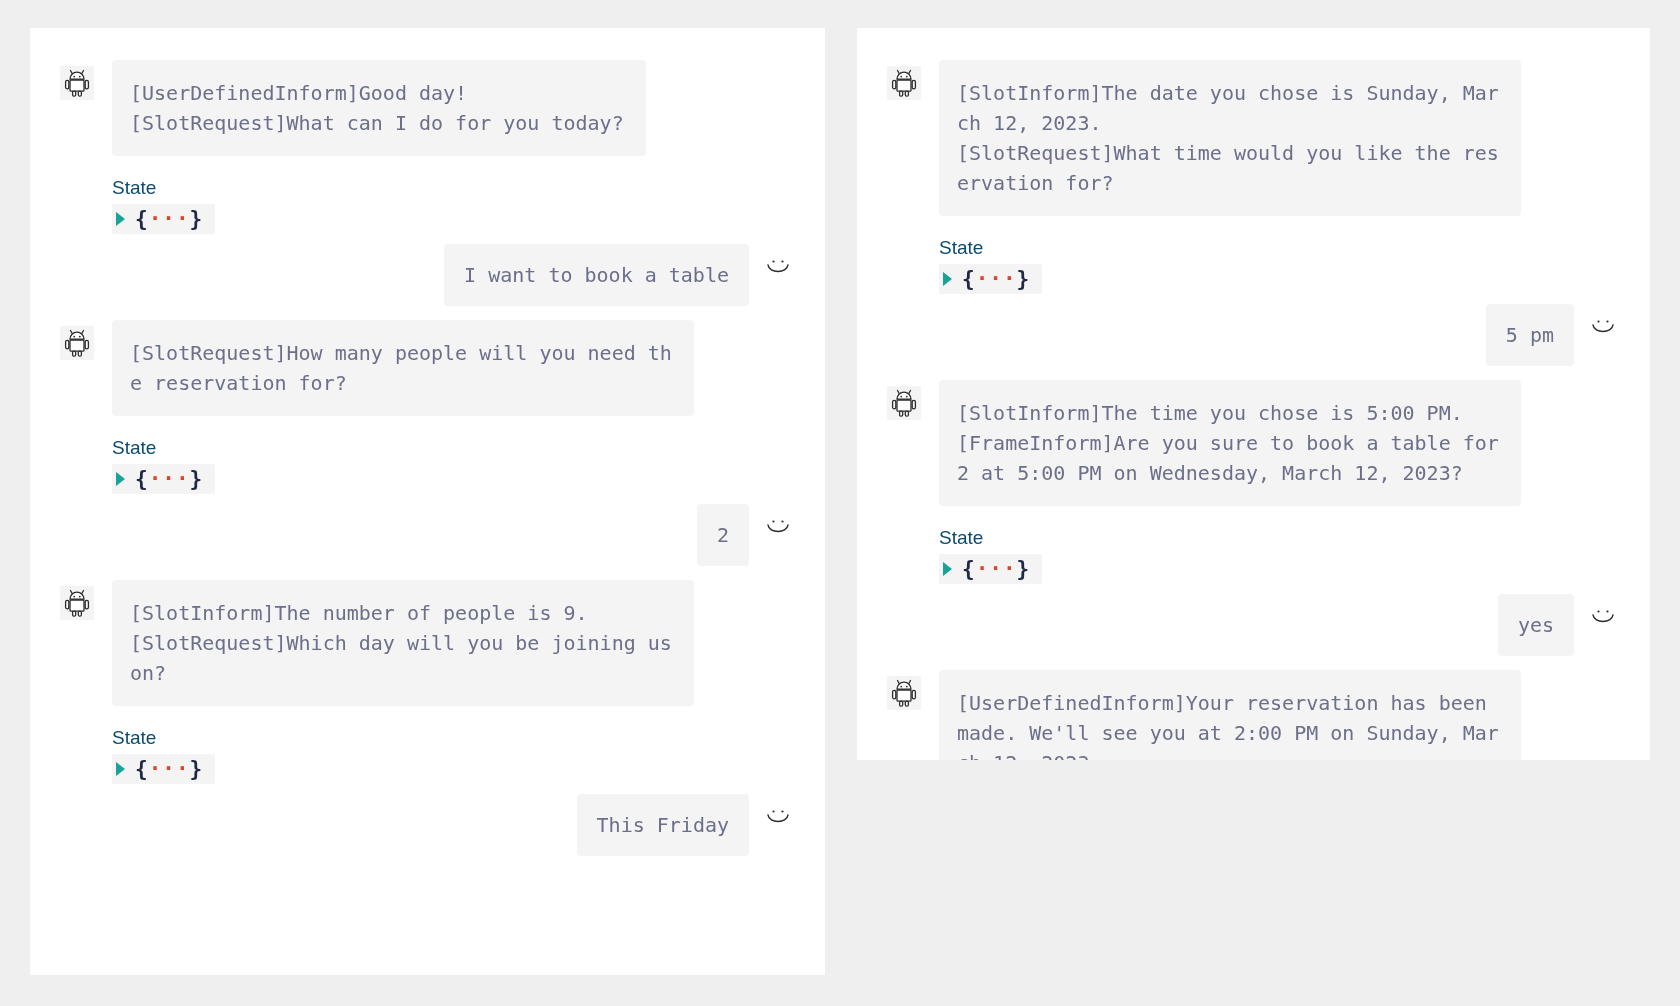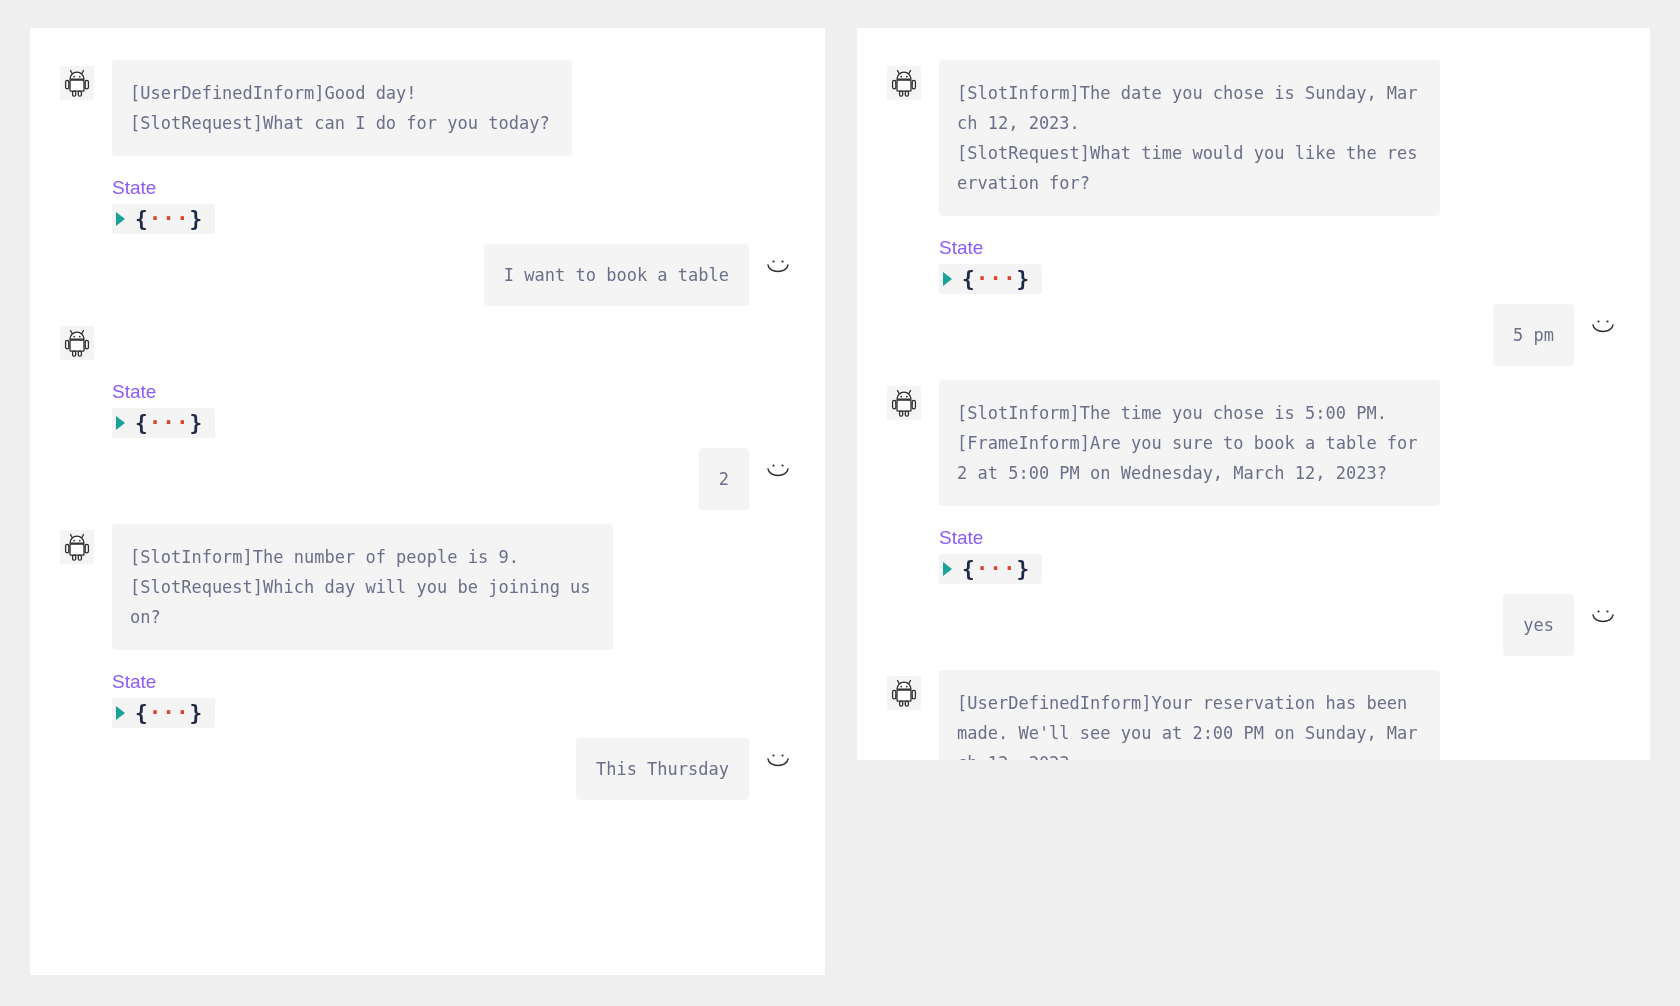--- a/index.html
+++ b/index.html
@@ -65,21 +65,21 @@
     align-items: center;
     justify-content: center;
   }
   .smiley svg { display: block; }
 
   
   .bubble {
     background: #f4f4f4;
     border-radius: 4px;
     font-family: "DejaVu Sans Mono", "Liberation Mono", monospace;
-    font-size: 17px;
+    font-size: 20px;
     line-height: 30px;
     color: #6b6f8a;
     white-space: pre-wrap;
     word-break: break-all;
   }
   .bubble-bot {
     margin-left: 18px;
     padding: 18px 22px 18px 18px;
     max-width: 620px;
   }
@@ -90,21 +90,21 @@
   }
 
   
   .state-block {
     margin-top: 20px;
     margin-left: 52px;
   }
   .state-label {
     font-family: "Liberation Sans", sans-serif;
     font-size: 19px;
-    color: #8b5cf6;
+    color: #0c4a6e;
     line-height: 24px;
     margin-bottom: 4px;
   }
   .state-value {
     display: inline-flex;
     align-items: center;
     background: #f4f4f4;
     padding: 3px 12px 3px 4px;
     border-radius: 2px;
   }
@@ -170,20 +170,22 @@
             <path d="M6 10.2 A7 7 0 0 1 20 10.2 Z" fill="#ffffff"></path>
             <circle cx="10.2" cy="7.6" r="0.9" fill="#2b2b2b" stroke="none"></circle>
             <circle cx="15.8" cy="7.6" r="0.9" fill="#2b2b2b" stroke="none"></circle>
             <rect x="6" y="11" width="14" height="11.2" rx="1" fill="#ffffff"></rect>
             <rect x="1.6" y="11.4" width="3.2" height="8.4" rx="1.6" fill="#ffffff"></rect>
             <rect x="21.2" y="11.4" width="3.2" height="8.4" rx="1.6" fill="#ffffff"></rect>
             <rect x="8.6" y="22.2" width="3.1" height="5" rx="1.5" fill="#ffffff"></rect>
             <rect x="14.3" y="22.2" width="3.1" height="5" rx="1.5" fill="#ffffff"></rect>
           </svg>
         </span>
+        <div class="bubble bubble-bot">[SlotRequest]How many people will you need th
+e reservation for?</div>
       </div>
       <div class="state-block"><div class="state-label">State</div><div class="state-value">
           <span class="tri"></span>
           <span class="braces">{<span class="dots">···</span>}</span>
         </div></div>
       <div class="turn turn-user">
         <div class="bubble bubble-user">2</div>
         <span class="smiley">
           <svg width="28" height="24" viewBox="0 0 28 24" fill="none" stroke="#2b2b2b" stroke-width="1.5" stroke-linecap="round">
             <circle cx="9.5" cy="6.5" r="1.1" fill="#2b2b2b" stroke="none"></circle>
@@ -209,21 +211,21 @@
         </span>
         <div class="bubble bubble-bot">[SlotInform]The number of people is 9.
 [SlotRequest]Which day will you be joining us
 on?</div>
       </div>
       <div class="state-block"><div class="state-label">State</div><div class="state-value">
           <span class="tri"></span>
           <span class="braces">{<span class="dots">···</span>}</span>
         </div></div>
       <div class="turn turn-user">
-        <div class="bubble bubble-user">This Thursday</div>
+        <div class="bubble bubble-user">This Friday</div>
         <span class="smiley">
           <svg width="28" height="24" viewBox="0 0 28 24" fill="none" stroke="#2b2b2b" stroke-width="1.5" stroke-linecap="round">
             <circle cx="9.5" cy="6.5" r="1.1" fill="#2b2b2b" stroke="none"></circle>
             <circle cx="18.5" cy="6.5" r="1.1" fill="#2b2b2b" stroke="none"></circle>
             <path d="M4 10 C5.2 18.5 22.8 18.5 24 10"></path>
           </svg>
         </span>
       </div>
     </div>
   <div class="panel panel-right">

